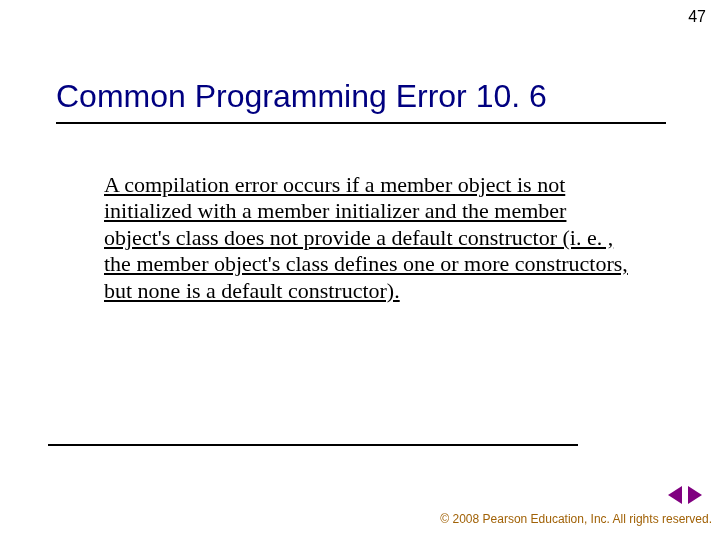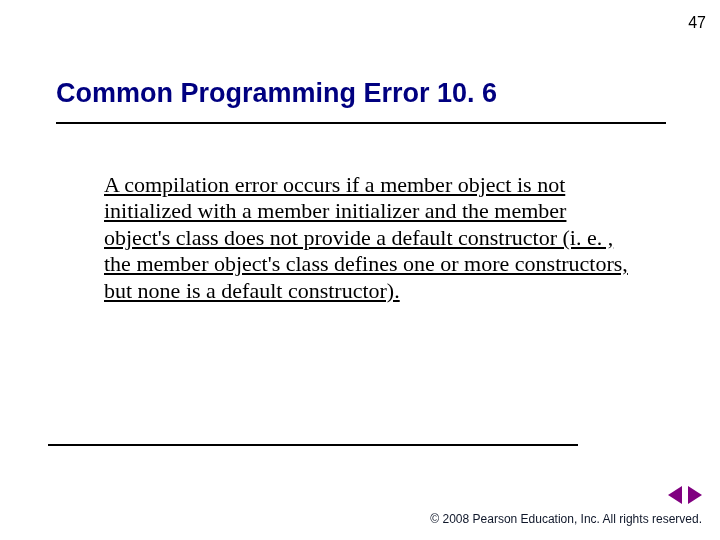--- a/index.html
+++ b/index.html
@@ -8,34 +8,34 @@
     width: 720px;
     height: 540px;
     background: #fff;
     font-family: "Times New Roman", Times, serif;
     color: #000;
     position: relative;
     overflow: hidden;
   }
   .page-number {
     position: absolute;
-    top: 14px;
+    top: 8px;
     right: 14px;
     font-family: Arial, Helvetica, sans-serif;
     font-size: 16px;
     color: #000;
     text-align: center;
   }
   .title {
     position: absolute;
     top: 78px;
     left: 56px;
     font-family: Arial, Helvetica, sans-serif;
-    font-size: 27px;
-    font-weight: bold;
+    font-size: 32px;
+    font-weight: normal;
     color: #000080;
   }
   .rule-top {
     position: absolute;
     top: 122px;
     left: 56px;
     width: 610px;
     height: 0;
     border-top: 2px solid #000;
   }
@@ -53,24 +53,24 @@
     position: absolute;
     top: 444px;
     left: 48px;
     width: 530px;
     height: 0;
     border-top: 2px solid #000;
   }
   .copyright {
     position: absolute;
     bottom: 14px;
-    right: 18px;
+    right: 8px;
     font-family: Arial, Helvetica, sans-serif;
     font-size: 12px;
-    color: #0f172a;
+    color: #a16207;
   }
   .nav-arrows {
     position: absolute;
     bottom: 36px;
     right: 18px;
     display: flex;
     gap: 6px;
   }
   .nav-arrows .arrow {
     width: 0;

